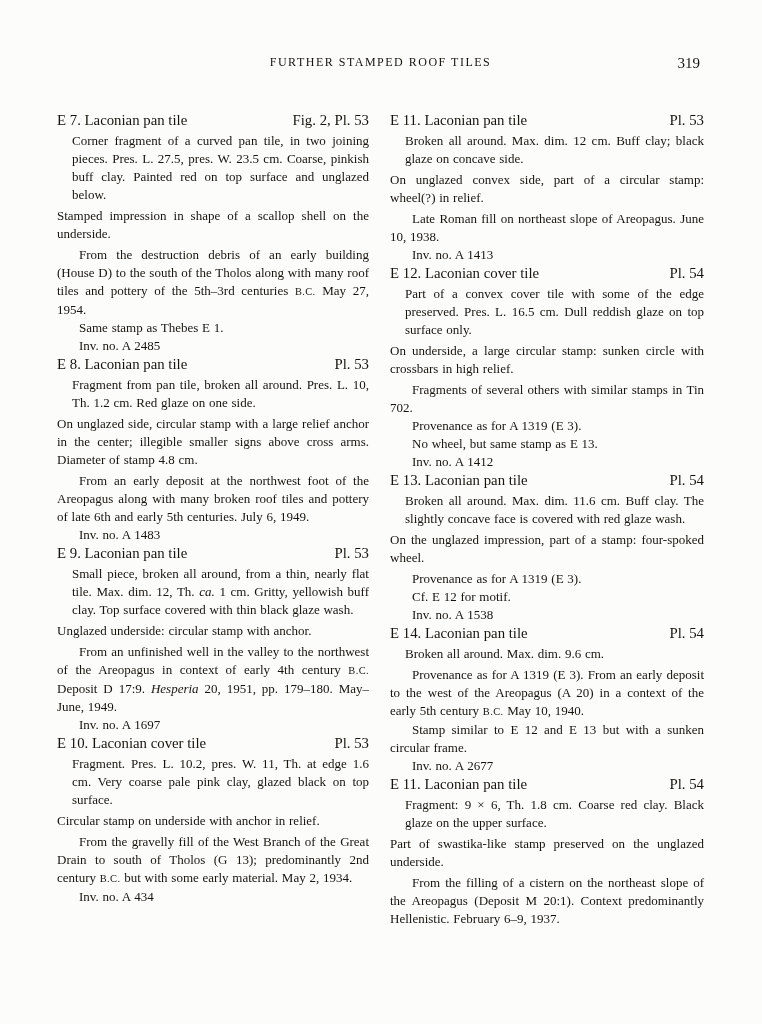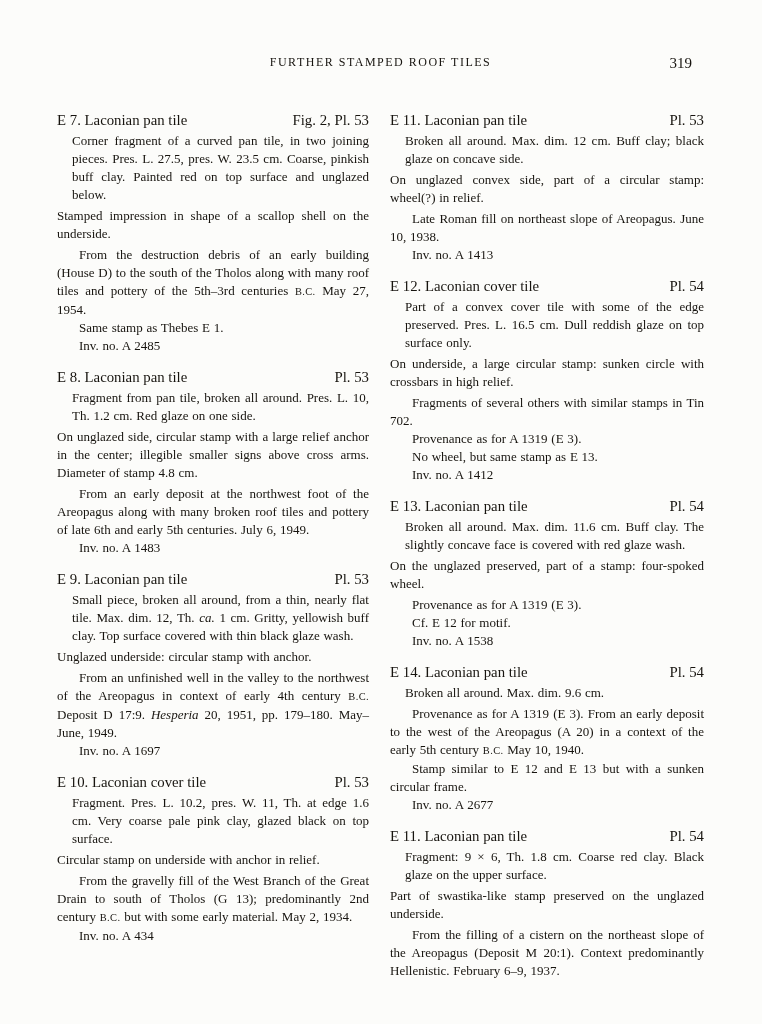--- a/index.html
+++ b/index.html
@@ -23,31 +23,31 @@
   }
   .running-head {
     display: block;
     text-align: center;
     font-size: 12px;
     letter-spacing: 1.5px;
     white-space: nowrap;
   }
   .page-number {
     position: absolute;
-    right: 12px; top: 0;
+    right: 4px; top: 0;
     font-size: 15px;
   }
   .content {
     display: flex;
     margin: 23px 58px 0 57px;
     gap: 21px;
   }
   .col { width: 312px; }
   .col.right { width: 314px; }
-  .entry { margin-top: 13px; }
+  .entry { }
   .entry:first-child { margin-top: 15px; }
   .entry-head {
     display: flex;
     justify-content: space-between;
     font-size: 14.8px;
     line-height: 18px;
   }
   .para {
     margin: 0;
     text-align: justify;
@@ -134,21 +134,21 @@
           <p class="para indent">Provenance as for A 1319 (E 3).</p>
           <p class="para indent">No wheel, but same stamp as E 13.</p>
           <p class="para indent">Inv. no. A 1412</p>
         </article>
         <article class="entry">
           <div class="entry-head">
             <span>E 13. Laconian pan tile</span>
             <span>Pl. 54</span>
           </div>
           <p class="para desc">Broken all around. Max. dim. 11.6 cm. Buff clay. The slightly concave face is covered with red glaze wash.</p>
-          <p class="para flush">On the unglazed preserved, part of a stamp: four-spoked wheel.</p>
+          <p class="para flush">On the unglazed impression, part of a stamp: four-spoked wheel.</p>
           <p class="para indent">Provenance as for A 1319 (E 3).</p>
           <p class="para indent">Cf. E 12 for motif.</p>
           <p class="para indent">Inv. no. A 1538</p>
         </article>
         <article class="entry">
           <div class="entry-head">
             <span>E 14. Laconian pan tile</span>
             <span>Pl. 54</span>
           </div>
           <p class="para desc">Broken all around. Max. dim. 9.6 cm.</p>

